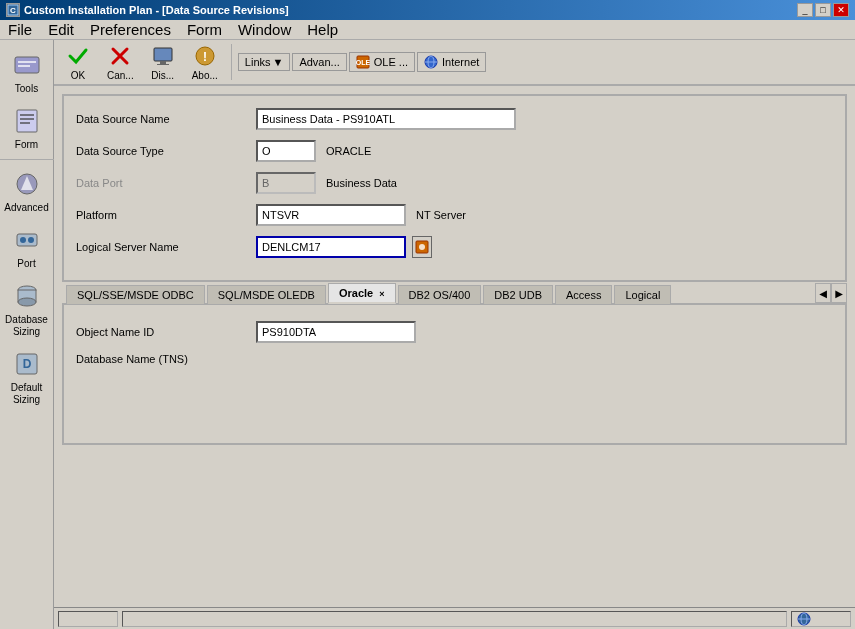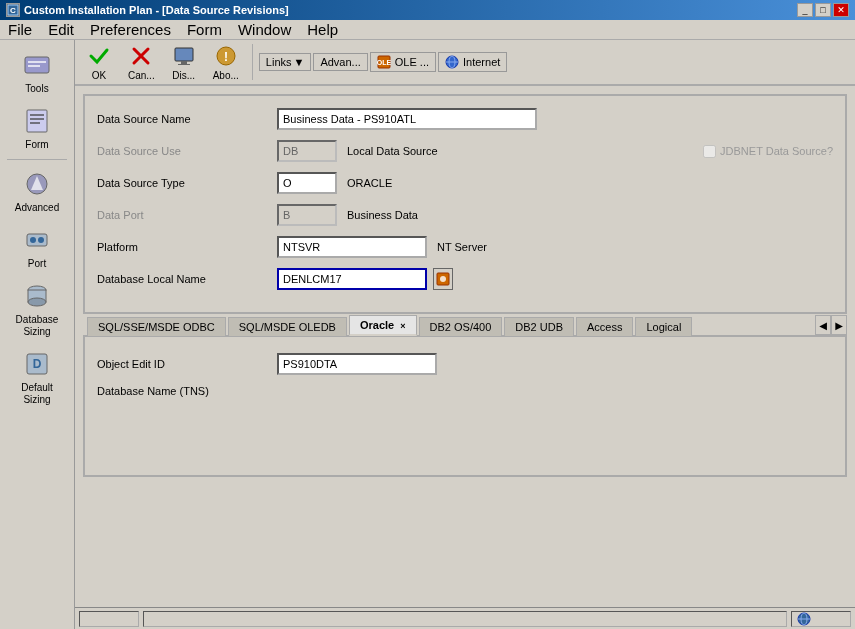--- a/index.html
+++ b/index.html
@@ -30,21 +30,21 @@
       border-bottom: 1px solid #aaa;
       height: 20px;
     }
     .menu-item { font-size: 15px; cursor: pointer; padding: 1px 4px; }
 
     
     .main-layout { display: flex; height: calc(629px - 20px - 20px); }
 
     
     .sidebar {
-      width: 75px;
+      width: 54px;
       background: #d4d0c8;
       border-right: 1px solid #999;
       display: flex;
       flex-direction: column;
       align-items: center;
       padding-top: 4px;
     }
     .sidebar-btn {
       width: 65px;
       display: flex;
@@ -374,31 +374,20 @@
     <div class="form-container">
       <div class="form-panel">
 
         <div class="form-row">
           <span class="form-label">Data Source Name</span>
           <div class="form-field-group">
             <input class="form-input form-input-large" type="text" value="Business Data - PS910ATL" style="">
           </div>
         </div>
 
-        <div class="form-row">
-          <span class="form-label disabled">Data Source Use</span>
-          <div class="form-field-group">
-            <input class="form-input form-input-small disabled" type="text" value="DB" disabled="" style="">
-            <span class="form-value-text">Local Data Source</span>
-          </div>
-          <div class="checkbox-area">
-            <input type="checkbox" disabled="" style="">
-            <span class="cb-disabled">JDBNET Data Source?</span>
-          </div>
-        </div>
 
         <div class="form-row">
           <span class="form-label">Data Source Type</span>
           <div class="form-field-group">
             <input class="form-input form-input-small" type="text" value="O" style="">
             <span class="form-value-text">ORACLE</span>
           </div>
         </div>
 
         <div class="form-row">
@@ -411,21 +400,21 @@
 
         <div class="form-row">
           <span class="form-label">Platform</span>
           <div class="form-field-group">
             <input class="form-input form-input-medium" type="text" value="NTSVR" style="">
             <span class="form-value-text">NT Server</span>
           </div>
         </div>
 
         <div class="form-row">
-          <span class="form-label">Database Local Name</span>
+          <span class="form-label">Logical Server Name</span>
           <div class="form-field-group">
             <input class="form-input form-input-medium" type="text" value="DENLCM17" style="border: 2px solid rgb(0, 0, 170);">
             <button class="browse-btn">
               <svg width="14" height="14" viewBox="0 0 14 14">
                 <rect x="1" y="1" width="12" height="12" fill="#cc6600" stroke="#993300" stroke-width="1" rx="1"></rect>
                 <circle cx="7" cy="7" r="3" fill="white" opacity="0.8"></circle>
               </svg>
             </button>
           </div>
         </div>
@@ -456,21 +445,21 @@
           <span>Logical</span>
         </div>
         <div class="tab-scroll">
           <div class="tab-scroll-btn">◀</div>
           <div class="tab-scroll-btn">▶</div>
         </div>
       </div>
 
       <div class="sub-form-panel">
         <div class="form-row">
-          <span class="form-label">Object Edit ID</span>
+          <span class="form-label">Object Name ID</span>
           <input class="form-input" type="text" value="PS910DTA" style="width: 160px;">
         </div>
         <div class="form-row">
           <span class="form-label">Database Name (TNS)</span>
         </div>
       </div>
 
     </div>
 
     <div class="status-bar">

